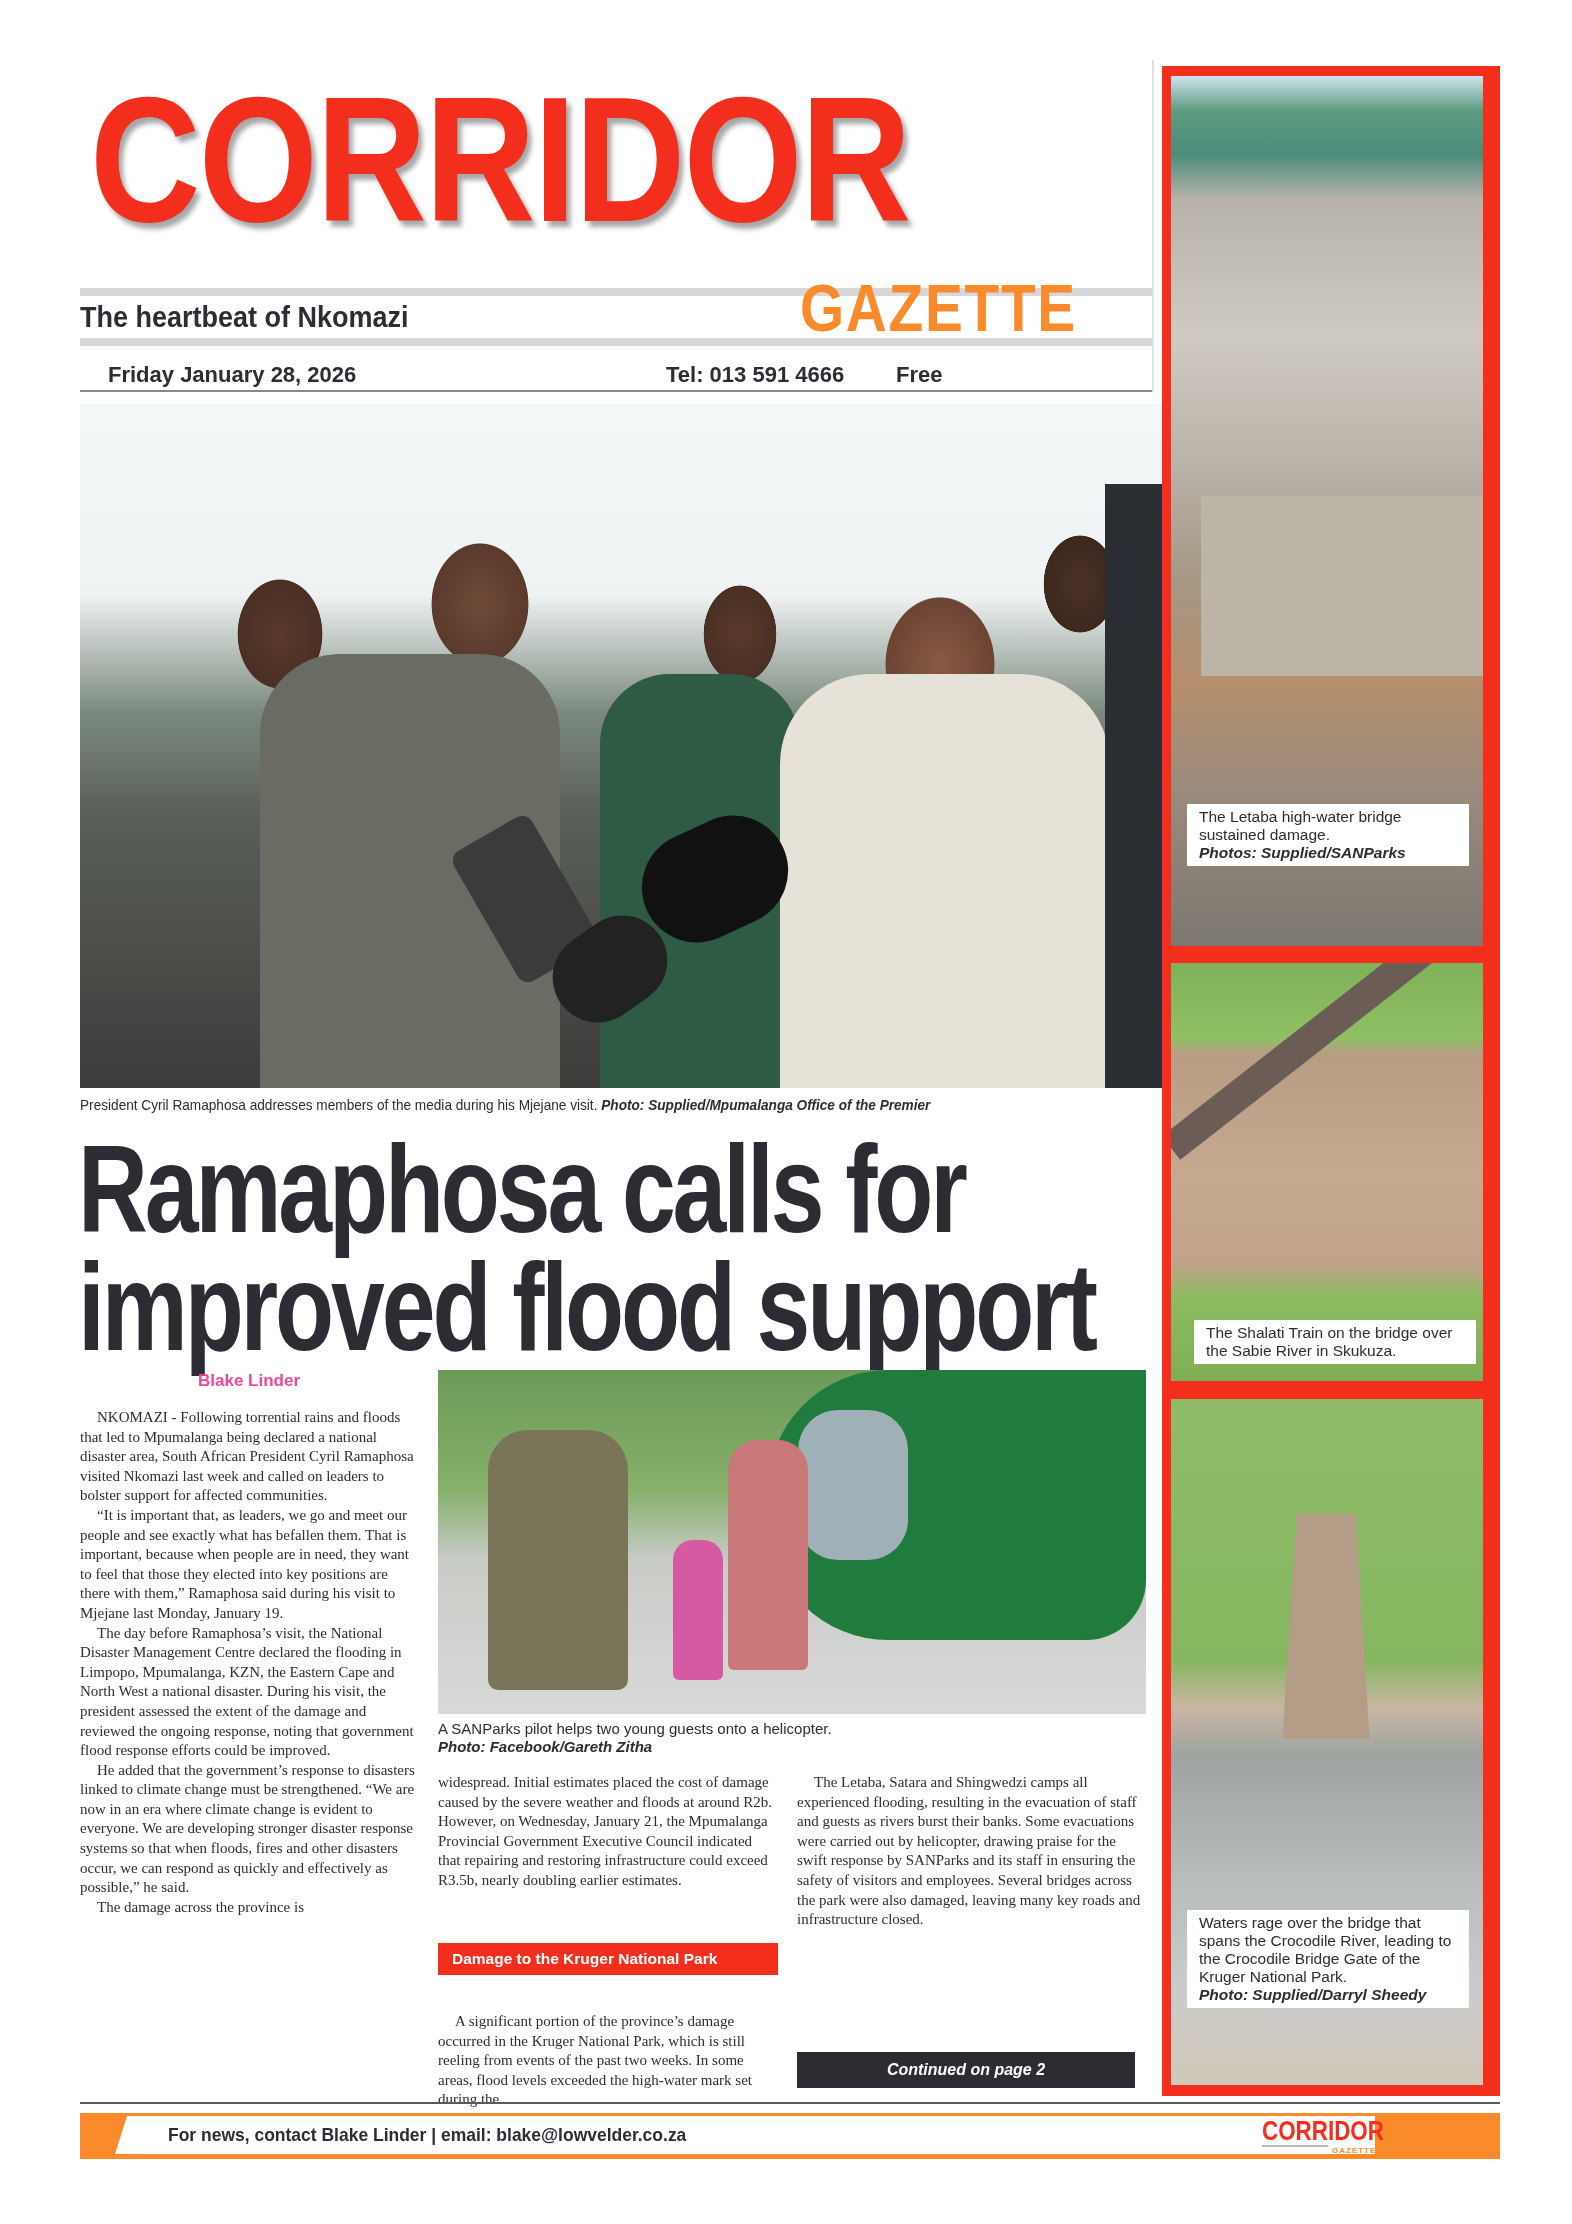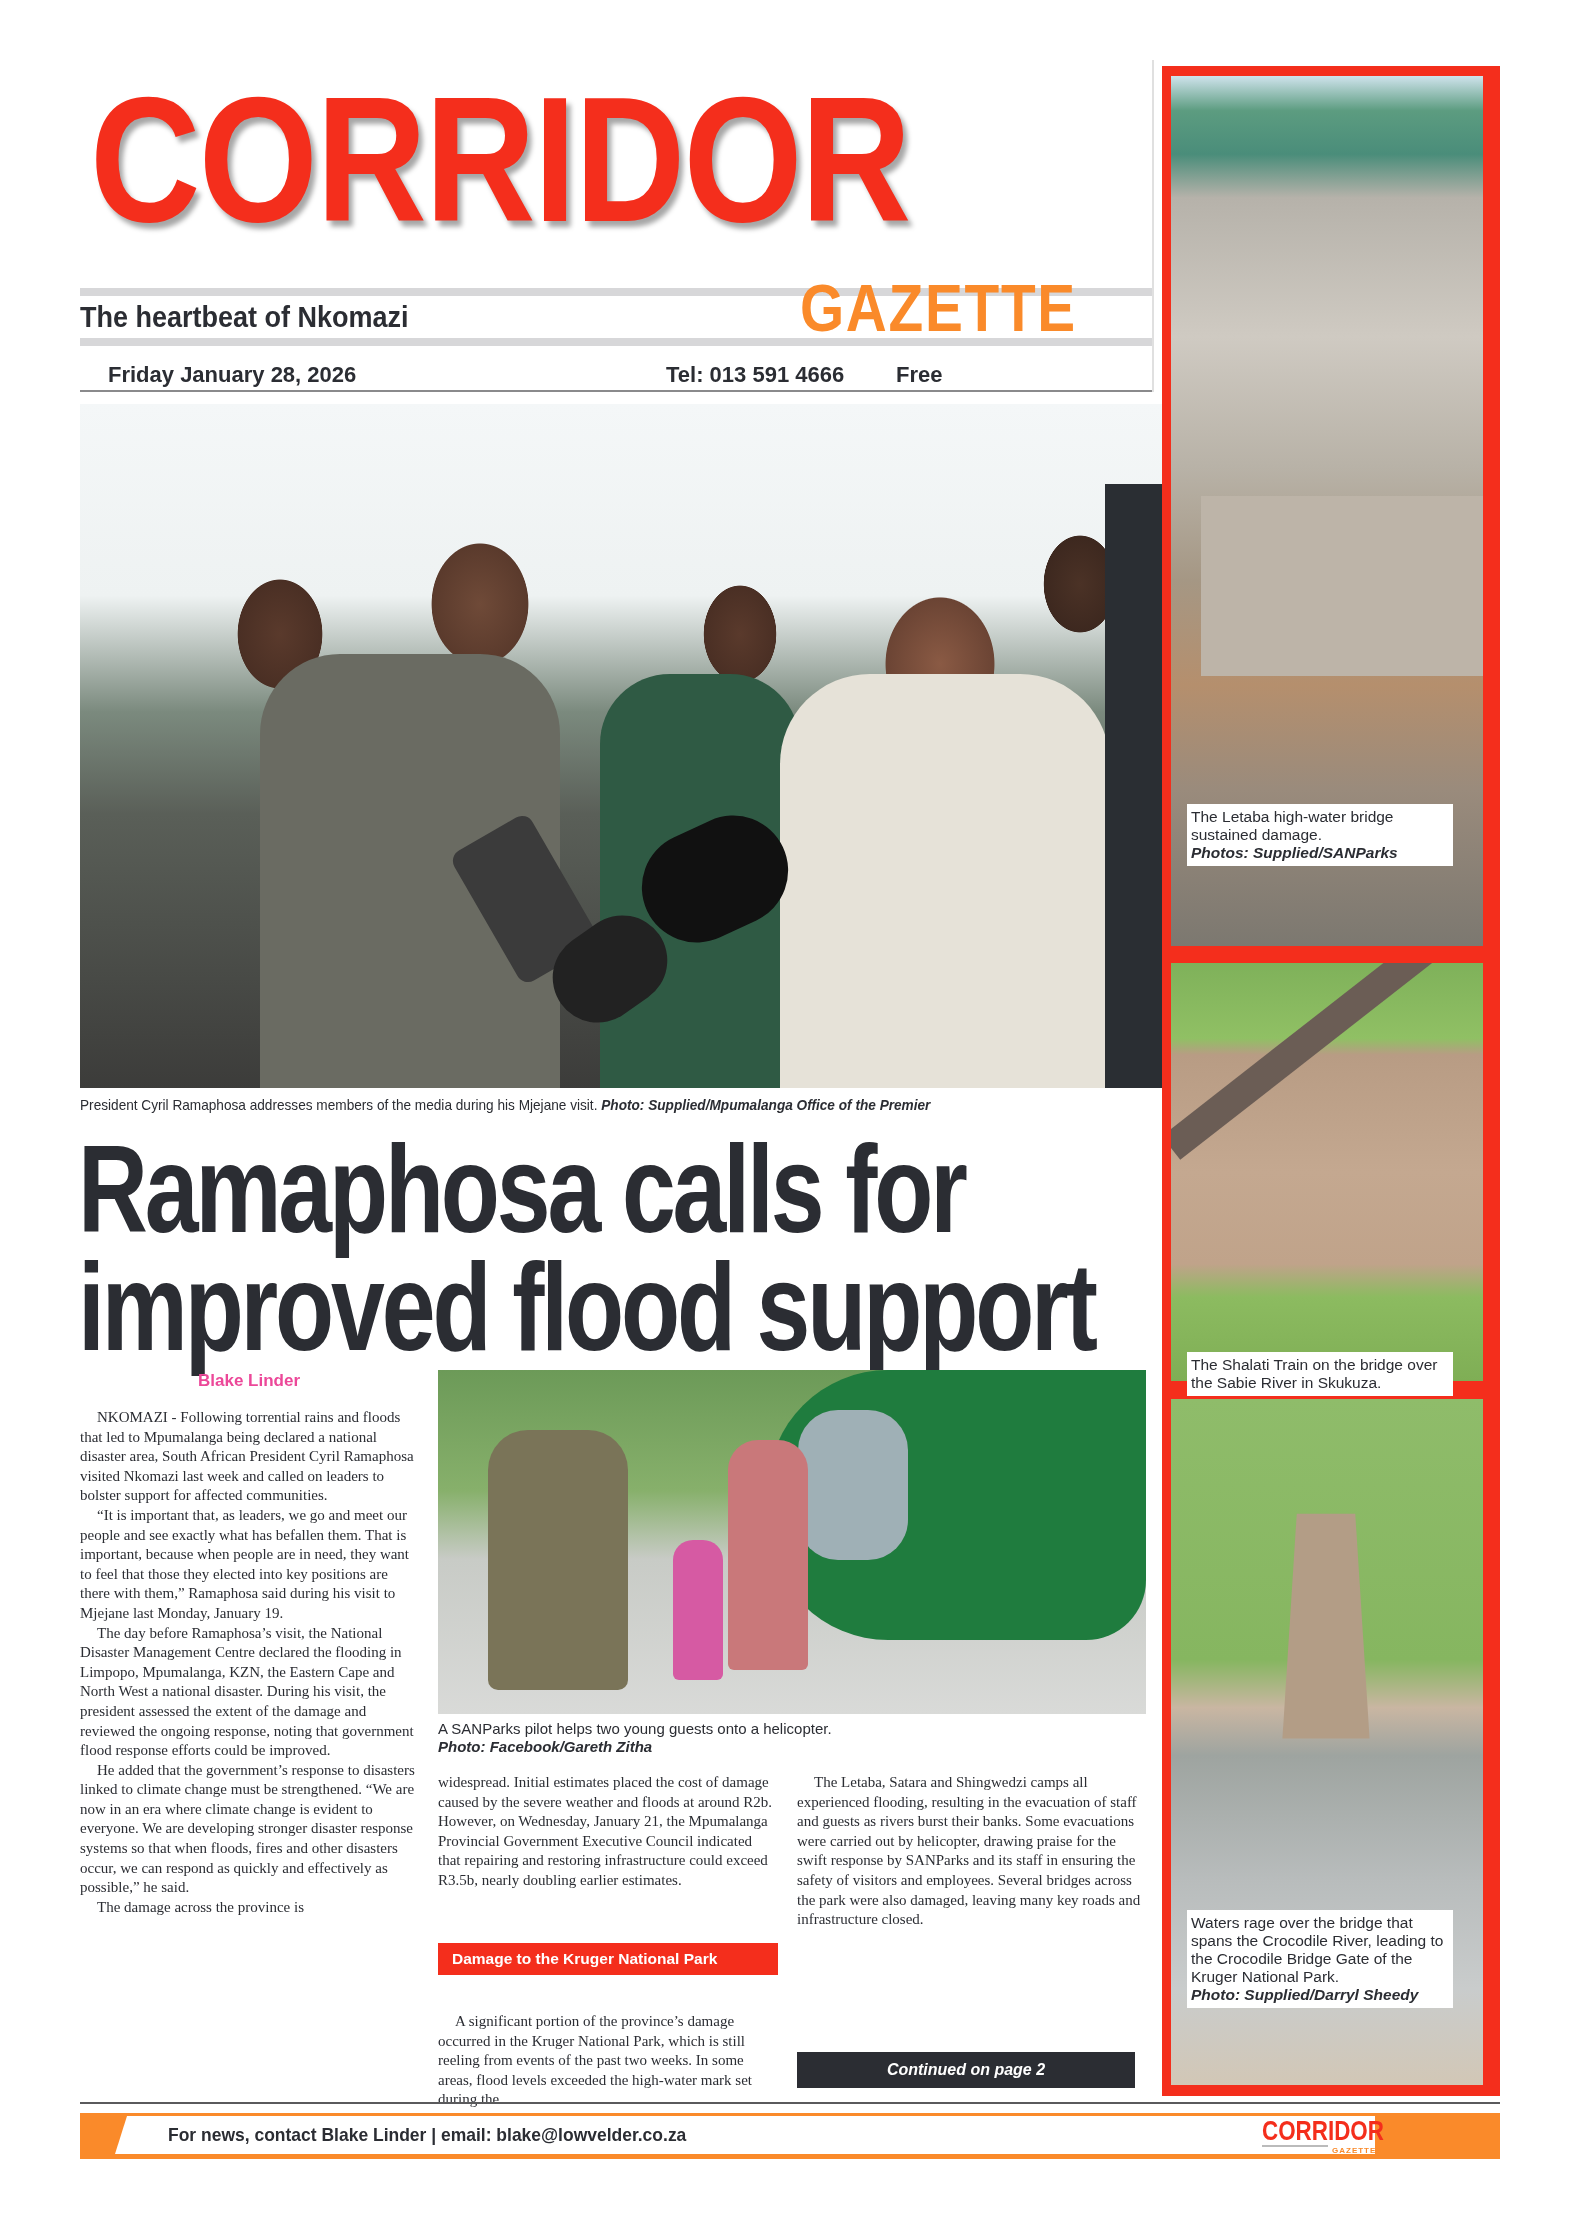--- a/index.html
+++ b/index.html
@@ -66,24 +66,24 @@
   .side-photo { position: absolute; left: 9px; width: 312px; overflow: hidden; }
   .side-photo.p1 { top: 10px; height: 870px;
     background: linear-gradient(180deg, #cfe3ec 0%, #5c9c80 4%, #4a8d7a 9%, #b6b2aa 14%, #cfcac2 30%, #b8b2a7 45%, #a59784 58%, #b58f6d 70%, #9a8b7c 82%, #7c7870 100%); }
   .side-photo.p2 { top: 897px; height: 418px;
     background: linear-gradient(180deg, #7fb15a 0%, #90c064 18%, #b89c84 22%, #c4a890 50%, #c0a38a 72%, #8cbb60 80%, #7fae55 100%); }
   .side-photo.p3 { top: 1333px; height: 686px;
     background: linear-gradient(180deg, #8fbc6a 0%, #86b660 38%, #c9b6a2 45%, #9ea4a0 52%, #b8bcbc 70%, #c9cccc 86%, #d2c7b6 100%); }
   .bridge { position:absolute; left: 0; top: 170px; width: 380px; height: 30px; background: #6b5d55; transform: rotate(-38deg); transform-origin: left center; }
   .bridge-wall { position:absolute; left: 30px; top: 420px; width: 282px; height: 180px; background: #bdb4a8; }
   .road { position:absolute; left: 120px; top: 90px; width: 70px; height: 230px; background: #b39d86; transform: perspective(200px) rotateX(20deg); }
-  .side-caption { position: absolute; left: 15px; background: #ffffff; color: #2b2d33; font-size: 15.5px; line-height: 18px; padding: 4px 4px; width: 258px; }
+  .side-caption { position: absolute; left: 15px; background: #ffffff; color: #2b2d33; font-size: 15.5px; line-height: 18px; padding: 4px 12px; width: 258px; }
   .side-caption b { font-style: italic; }
   .side-caption.c1 { top: 804px; }
-  .side-caption.c2 { top: 1352px; }
+  .side-caption.c2 { top: 1320px; margin-left: 7px; }
   .side-caption.c3 { top: 1910px; }
   .side-caption.c1, .side-caption.c2, .side-caption.c3 { left: 1187px; position: absolute; }
 
   
   .footer-rule { left: 80px; top: 2102px; width: 1420px; height: 2px; background: #5a5a5c; }
   .footer-bar { left: 80px; top: 2113px; width: 1420px; height: 46px; background: #fa8a2a; }
   .footer-white { left: 115px; top: 2116px; width: 1260px; height: 38px; background: #ffffff; clip-path: polygon(12px 0, 100% 0, 100% 100%, 0 100%); }
   .footer-text { left: 168px; top: 2124px; font-size: 19px; font-weight: 700; color: #2b2d33; transform: scaleX(0.92); transform-origin: left top; white-space: nowrap; }
   .footer-logo { left: 1262px; top: 2117px; font-size: 28px; font-weight: 700; color: #f42e1c; transform: scaleX(0.8); transform-origin: left top; line-height: 28px; }
   .footer-logo-sub { left: 1332px; top: 2146px; font-size: 8px; font-weight: 700; color: #fa8a2a; letter-spacing: 1px; }

